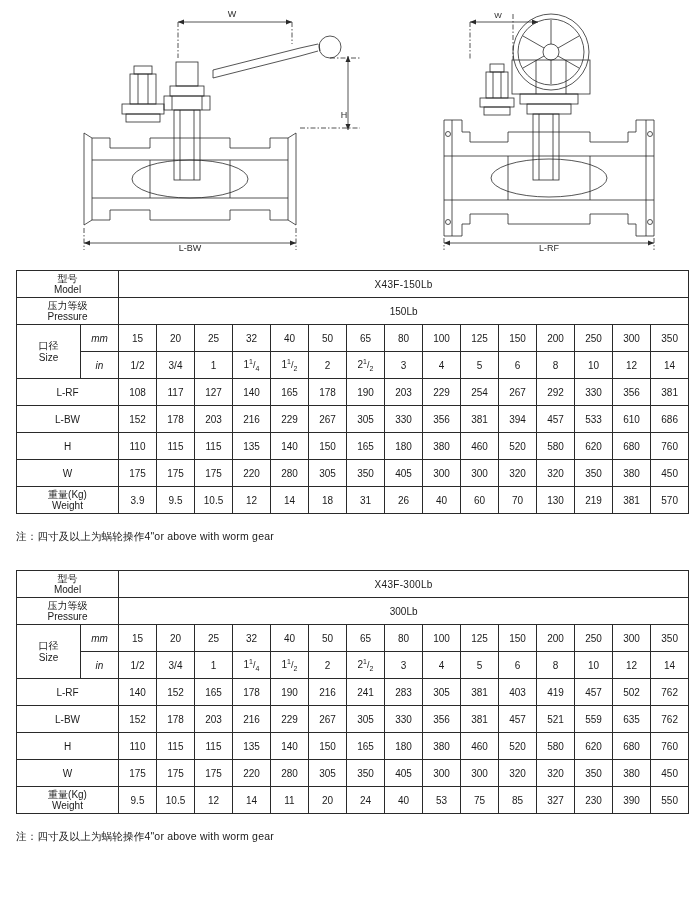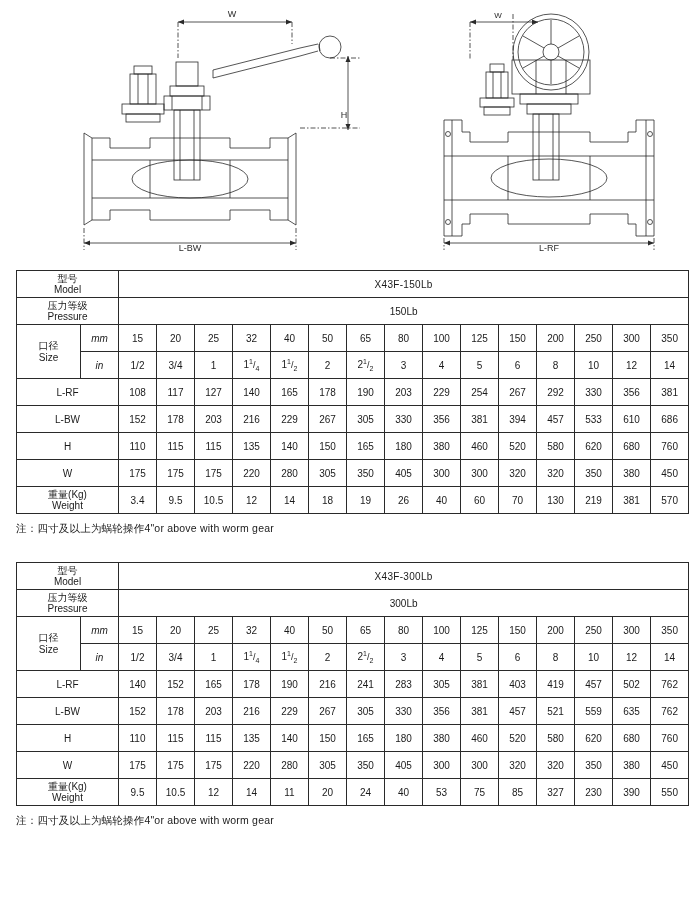--- a/index.html
+++ b/index.html
@@ -29,21 +29,21 @@
   }
   .drawing-svg {
     position: absolute;
     top: 0;
     left: 0;
   }
 
   
   .spec-block {
     width: 666px;
-    margin: 0 auto 8px auto;
+    margin: 0 auto 16px auto;
   }
   table.spec {
     border-collapse: collapse;
     width: 666px;
     table-layout: fixed;
     border: 1.5px solid #2a2a2a;
   }
   table.spec td {
     border: 1px solid #2a2a2a;
     text-align: center;
@@ -374,27 +374,27 @@
           <td>320</td>
           <td>350</td>
           <td>380</td>
           <td>450</td>
         </tr>
         <tr>
           <td class="lbl" colspan="2">
             <span class="lbl-two">重量(Kg)</span>
             <span class="lbl-two">Weight</span>
           </td>
-          <td>3.4</td>
+          <td>3.9</td>
           <td>9.5</td>
           <td>10.5</td>
           <td>12</td>
           <td>14</td>
           <td>18</td>
-          <td>19</td>
+          <td>31</td>
           <td>26</td>
           <td>40</td>
           <td>60</td>
           <td>70</td>
           <td>130</td>
           <td>219</td>
           <td>381</td>
           <td>570</td>
         </tr>
       </tbody>

